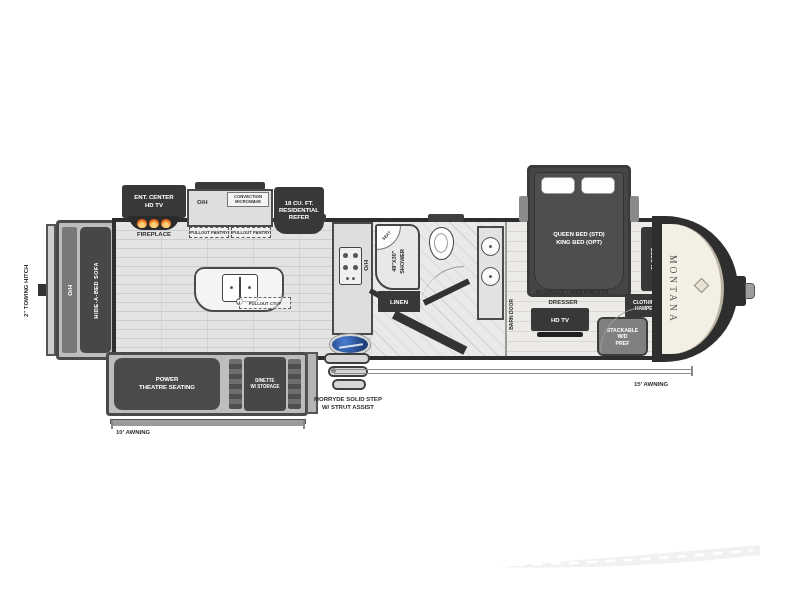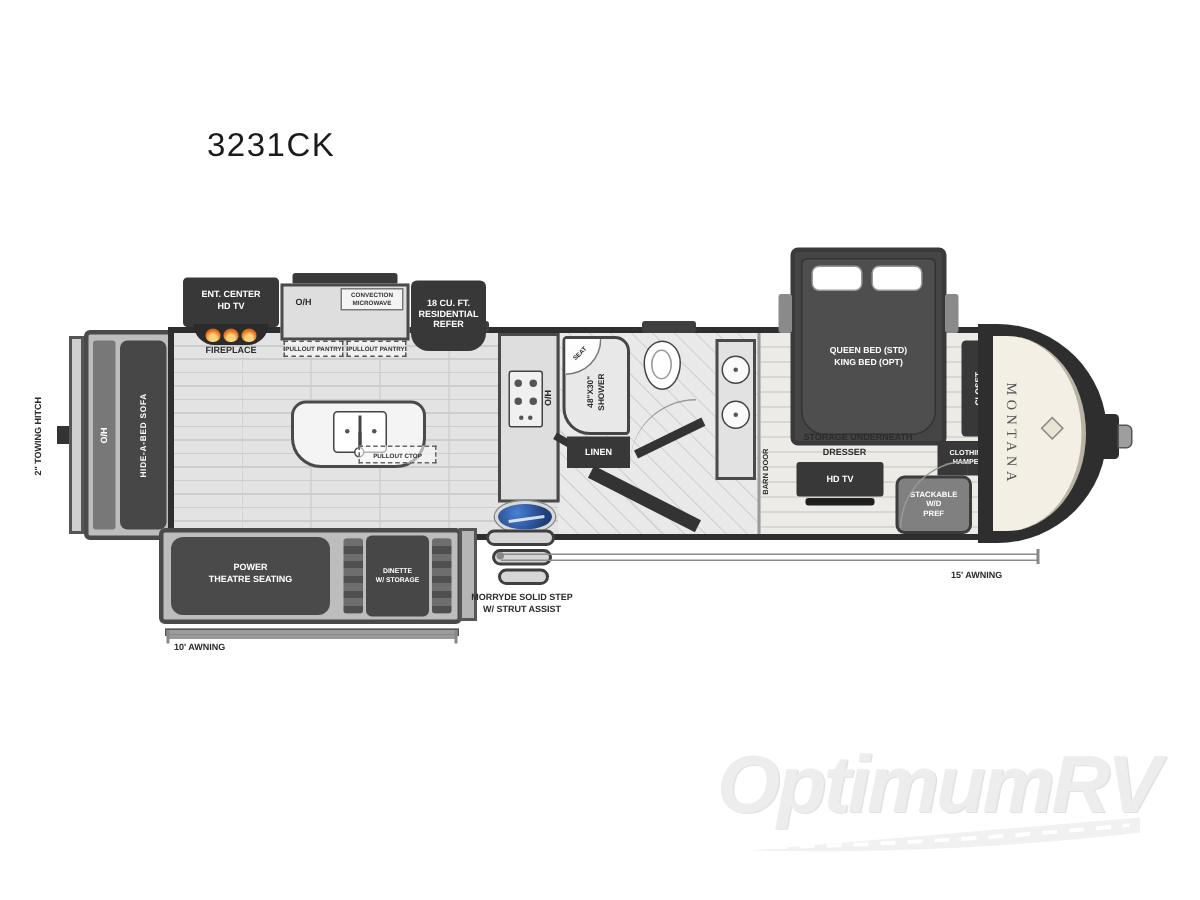--- a/index.html
+++ b/index.html
@@ -24,21 +24,20 @@
   .dashbox{border:1px dashed #555;color:#333;font-weight:bold;background:rgba(250,250,250,.6);}
   .dot{position:absolute;width:5px;height:5px;border-radius:50%;background:#555;}
   .flame{width:10px;height:9px;border-radius:50% 50% 45% 45%;
     background:radial-gradient(circle at 50% 72%,#ffd27a 0 30%,#e8731f 62%,#a33c0a 100%);}
 </style>
 </head>
 <body>
 
 <div id="stage">
 
-  <div class="abs" style="left:138px;top:84px;font-size:22px;color:#1a1a1a;letter-spacing:1px;">3231CK</div>
 
   <div class="abs lbl vtext flex" style="left:20px;top:236px;height:110px;width:12px;font-size:6px;">2" TOWING HITCH</div>
   <div class="abs" style="left:38px;top:284px;width:8px;height:12px;background:#333;"></div>
   <div class="abs" style="left:46px;top:224px;width:10px;height:132px;background:#cfcfcf;border:2px solid #555;"></div>
 
   <div class="abs slideframe" style="left:56px;top:220px;width:60px;height:140px;"></div>
   <div class="abs flex" style="left:62px;top:227px;width:15px;height:126px;background:#787878;border-radius:2px;">
     <span class="vtext" style="font-size:6px;color:#fff;font-weight:bold;">O/H</span>
   </div>
   <div class="abs flex" style="left:80px;top:227px;width:31px;height:126px;background:#474747;border-radius:5px;">
@@ -204,19 +203,18 @@
   <div class="abs" style="left:328px;top:366px;width:40px;height:11px;background:#d6d6d6;border:2px solid #3f3f3f;border-radius:7px;"></div>
   <div class="abs" style="left:332px;top:379px;width:34px;height:11px;background:#d6d6d6;border:2px solid #3f3f3f;border-radius:7px;"></div>
   <div class="abs lbl pre flex" style="left:290px;top:395px;width:116px;font-size:6px;line-height:1.4;">MORRYDE SOLID STEP
 W/ STRUT ASSIST</div>
 
   <div class="abs" style="left:334px;top:369px;width:358px;height:5px;border-top:1.5px solid #8a8a8a;border-bottom:1.5px solid #8a8a8a;"></div>
   <div class="abs" style="left:331px;top:368px;width:5px;height:5px;background:#888;border-radius:50%;"></div>
   <div class="abs" style="left:691px;top:366px;width:2px;height:10px;background:#888;"></div>
   <div class="abs lbl" style="left:634px;top:381px;font-size:6px;">15' AWNING</div>
 
-  <div class="abs" style="left:478px;top:492px;width:310px;height:64px;font-size:54px;font-weight:bold;font-style:italic;color:#ededed;letter-spacing:-2px;text-shadow:1px 1px 0 #e2e2e2;">OptimumRV</div>
   <svg class="abs" style="left:495px;top:543px;" width="270" height="28" viewBox="0 0 270 28">
     <path d="M5 24 L265 2 L265 12 C180 22 90 26 5 24 Z" fill="#f1f1f1"></path>
     <path d="M20 22 C100 20 190 14 258 7" stroke="#ffffff" stroke-width="2.5" stroke-dasharray="10 8" fill="none"></path>
   </svg>
 
 </div>
 
 </body></html>

